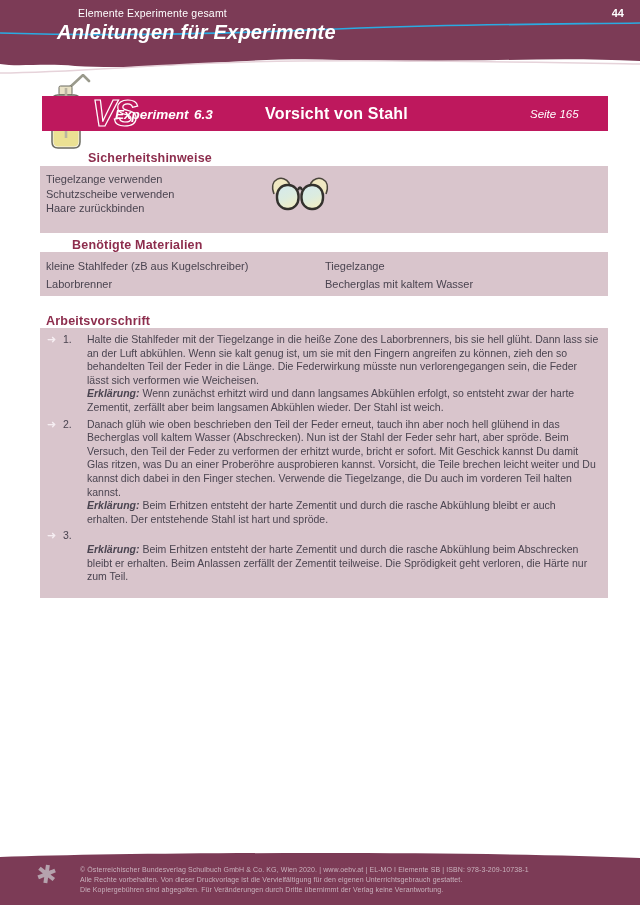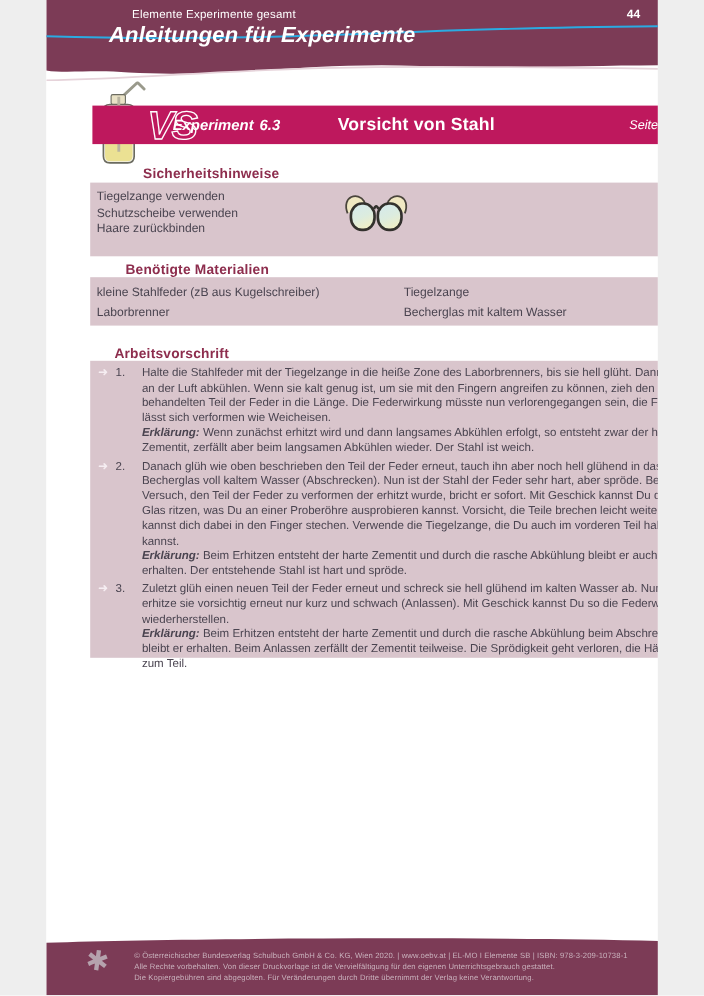--- a/index.html
+++ b/index.html
@@ -1,18 +1,18 @@
 <!DOCTYPE html>
 <html><head>
 <meta charset="utf-8">
 <style>
   * { margin:0; padding:0; box-sizing:border-box; }
   body { background:#eee; font-family:"Liberation Sans", sans-serif; }
   .page {
-    position:relative; width:556px; height:905px; background:#ffffff;
+    position:relative; width:640px; height:905px; background:#ffffff;
     overflow:hidden; margin:0 auto;
     font-family:"Liberation Sans", sans-serif;
     -webkit-font-smoothing:antialiased;
   }
   
   .hdr-svg { position:absolute; top:0; left:0; display:block; }
   .hdr-collection {
     position:absolute; left:78px; top:7px; font-size:10.5px; color:#fff; letter-spacing:.2px;
   }
   .hdr-pagenum {
@@ -140,21 +140,21 @@
     <div class="mat-col mat-left">
       <div>kleine Stahlfeder (zB aus Kugelschreiber)</div>
       <div>Laborbrenner</div>
     </div>
     <div class="mat-col mat-right">
       <div>Tiegelzange</div>
       <div>Becherglas mit kaltem Wasser</div>
     </div>
   </div>
 
-  <div class="sec-heading" style="left:62px; top:314px;">Arbeitsvorschrift</div>
+  <div class="sec-heading" style="left:46px; top:314px;">Arbeitsvorschrift</div>
   <div class="pink-box proc-box">
 
     <div class="step">
       <span class="step-arrow">➜</span>
       <span class="step-num">1.</span>
       <span class="step-body">
         <span>Halte die Stahlfeder mit der Tiegelzange in die heiße Zone des Laborbrenners, bis sie hell glüht. Dann lass sie an der Luft abkühlen. Wenn sie kalt genug ist, um sie mit den Fingern angreifen zu können, zieh den so behandelten Teil der Feder in die Länge. Die Federwirkung müsste nun verlorengegangen sein, die Feder lässt sich verformen wie Weicheisen.</span><br>
         <span class="erk-label">Erklärung:</span>
         <span>Wenn zunächst erhitzt wird und dann langsames Abkühlen erfolgt, so entsteht zwar der harte Zementit, zerfällt aber beim langsamen Abkühlen wieder. Der Stahl ist weich.</span>
       </span>
@@ -167,21 +167,21 @@
         <span>Danach glüh wie oben beschrieben den Teil der Feder erneut, tauch ihn aber noch hell glühend in das Becherglas voll kaltem Wasser (Abschrecken). Nun ist der Stahl der Feder sehr hart, aber spröde. Beim Versuch, den Teil der Feder zu verformen der erhitzt wurde, bricht er sofort. Mit Geschick kannst Du damit Glas ritzen, was Du an einer Proberöhre ausprobieren kannst. Vorsicht, die Teile brechen leicht weiter und Du kannst dich dabei in den Finger stechen. Verwende die Tiegelzange, die Du auch im vorderen Teil halten kannst.</span><br>
         <span class="erk-label">Erklärung:</span>
         <span>Beim Erhitzen entsteht der harte Zementit und durch die rasche Abkühlung bleibt er auch erhalten. Der entstehende Stahl ist hart und spröde.</span>
       </span>
     </div>
 
     <div class="step">
       <span class="step-arrow">➜</span>
       <span class="step-num">3.</span>
       <span class="step-body">
-        <span>Zuletzt glüh einen neuen Teil der Feder erneut und schreck sie hell glühend im kalten Wasser ab. Nun aber erhitze sie vorsichtig erneut nur kurz und schwach (Anlassen). Mit Geschick kannst Du so die Federwirkung wiederherstellen.</span><br>
+        <br>
         <span class="erk-label">Erklärung:</span>
         <span>Beim Erhitzen entsteht der harte Zementit und durch die rasche Abkühlung beim Abschrecken bleibt er erhalten. Beim Anlassen zerfällt der Zementit teilweise. Die Sprödigkeit geht verloren, die Härte nur zum Teil.</span>
       </span>
     </div>
 
   </div>
 
   <div class="footer">
     <svg width="640" height="55" viewBox="0 0 640 55">
       <path d="M0,7 C150,2 480,1 640,8 V55 H0 Z" fill="#7c3b56"></path>

